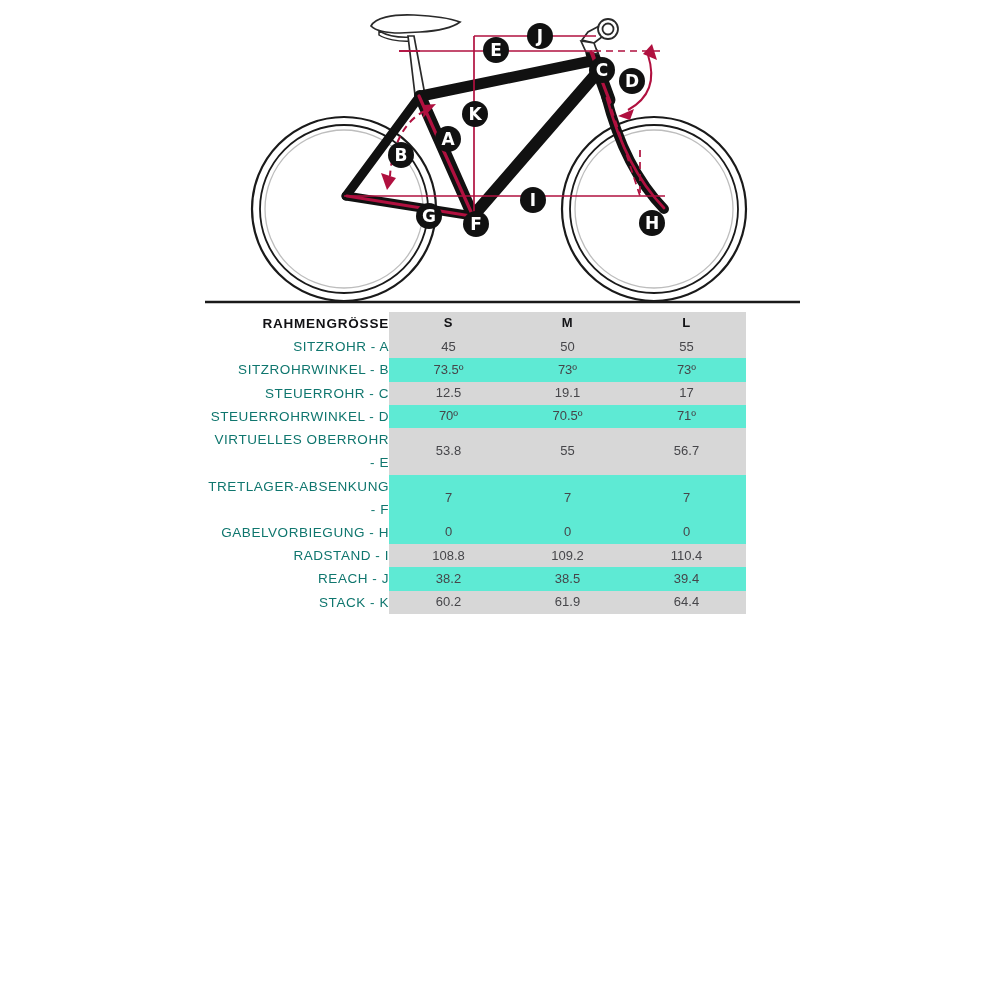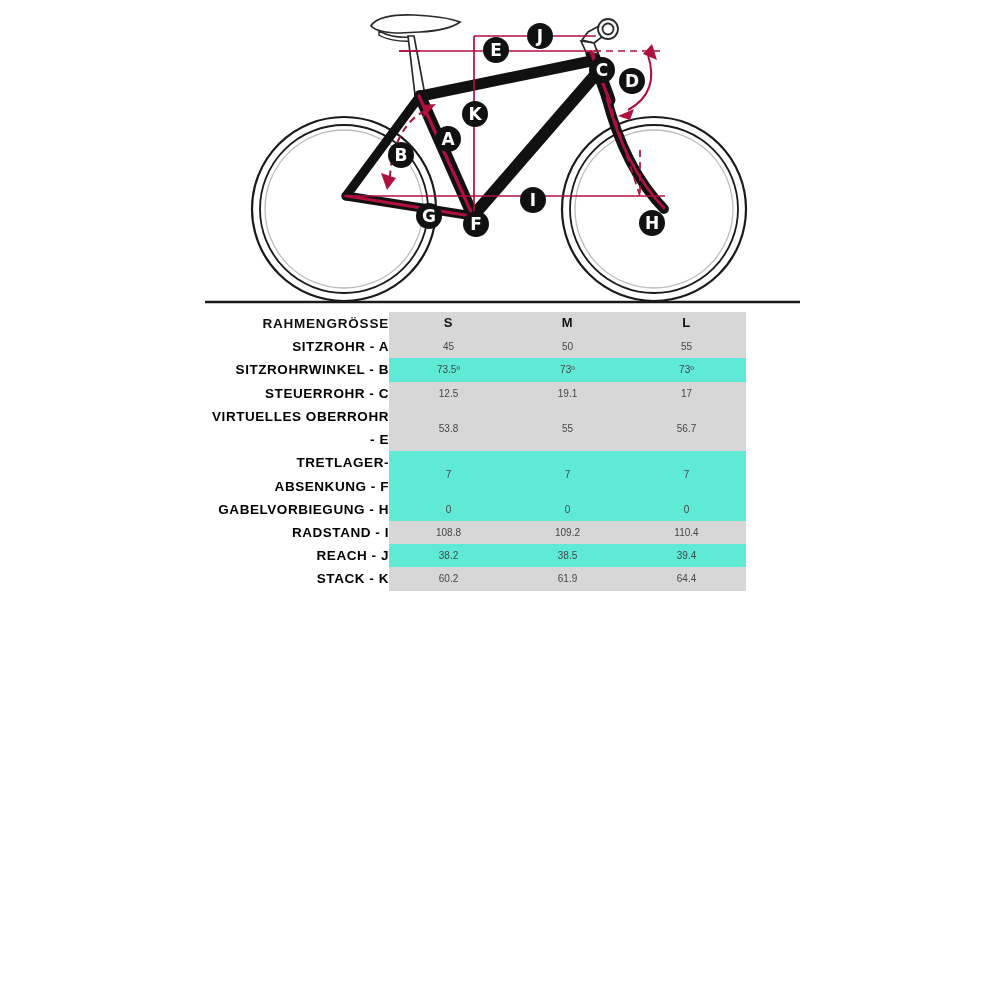--- a/index.html
+++ b/index.html
@@ -65,32 +65,32 @@
   }
   .row-shaded .shade { background: #d7d7d7; }
   .row-plain  .shade { background: #5eead4; }
 
   td.lbl {
     text-align: right;
     padding: 17px 20px 17px 0;
     font-size: 13.5px;
     letter-spacing: 0.55px;
     line-height: 1.72;
-    color: #000000;
+    color: #0f766e;
     vertical-align: middle;
-    font-weight: 700;
+    font-weight: 400;
   }
   td.lbl.head {
     font-weight: bold;
     color: #121215;
     letter-spacing: 0.8px;
   }
   td.val {
     text-align: center;
-    font-size: 10px;
+    font-size: 13px;
     color: #46464a;
     vertical-align: middle;
     padding: 17px 0;
     line-height: 1.72;
   }
   td.val.head {
     font-weight: bold;
     color: #121215;
     font-size: 13px;
     letter-spacing: 0.8px;
@@ -270,20 +270,28 @@
 
         <tr class="row-shaded">
           <td class="spacer"></td>
           <td class="lbl">STEUERROHR - C</td>
           <td class="val shade">12.5</td>
           <td class="val shade">19.1</td>
           <td class="val shade">17</td>
           <td class="spacer"></td>
         </tr>
 
+        <tr class="row-plain">
+          <td class="spacer"></td>
+          <td class="lbl">STEUERROHRWINKEL - D</td>
+          <td class="val shade">70º</td>
+          <td class="val shade">70.5º</td>
+          <td class="val shade">71º</td>
+          <td class="spacer"></td>
+        </tr>
 
         <tr class="row-shaded">
           <td class="spacer"></td>
           <td class="lbl">VIRTUELLES OBERROHR - E</td>
           <td class="val shade">53.8</td>
           <td class="val shade">55</td>
           <td class="val shade">56.7</td>
           <td class="spacer"></td>
         </tr>
 

